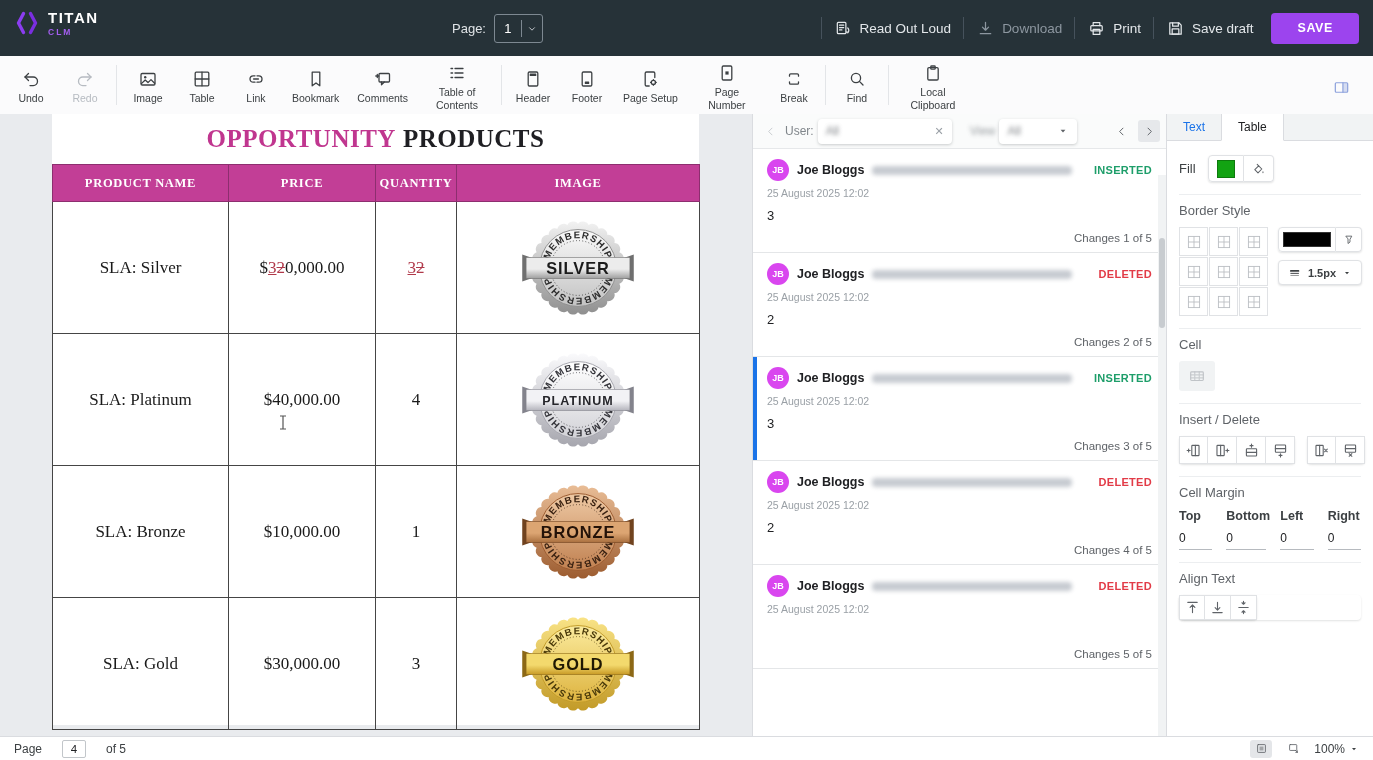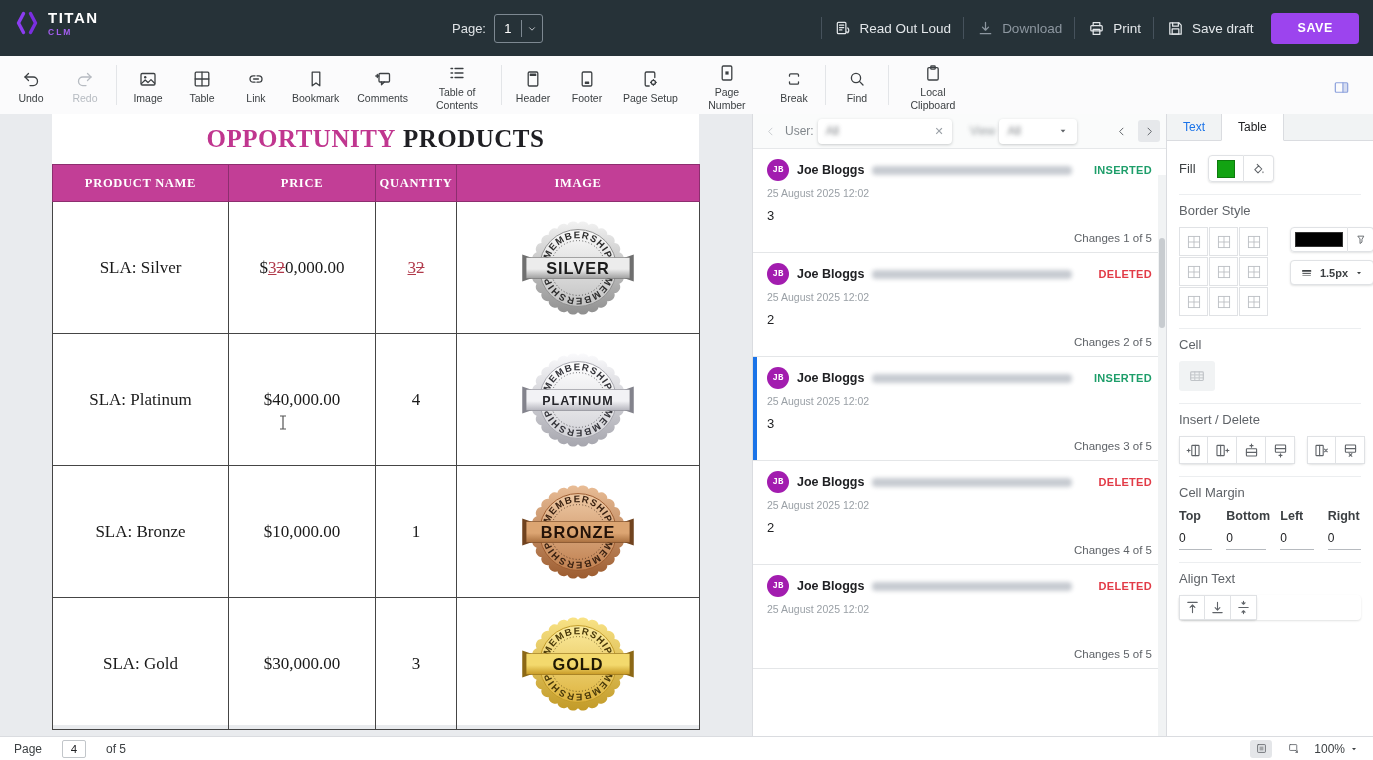--- a/index.html
+++ b/index.html
@@ -70,22 +70,22 @@
   .dd{background:#fff;border-radius:4px;box-shadow:0 1px 3px rgba(60,64,67,.25);height:25px;display:flex;
       align-items:center;padding:0 8px;font-size:12px;color:#5f6368;cursor:pointer;}
   .dd .ddval{flex:1;}
   .dd1{width:118px;}
   .dd2{width:62px;}
   .dd .clr{color:#9aa0a6;font-size:11px;}
   .ch-list{flex:1;position:relative;overflow:hidden;}
   .ch-card{position:relative;height:104px;box-sizing:border-box;padding:10px 14px 6px 14px;border-bottom:1px solid #e4e6e8;}
   .ch-card.selected::before{content:'';position:absolute;left:0;top:0;bottom:0;width:4px;background:#1a73e8;}
   .ch-head{display:flex;align-items:center;gap:8px;}
-  .avatar{width:22px;height:22px;border-radius:50%;background:#a21caf;color:#fff;font-size:9px;font-weight:bold;
-          display:flex;align-items:center;justify-content:center;flex:none;font-family:Liberation Mono, monospace;}
+  .avatar{width:22px;height:22px;border-radius:50%;background:#d946ef;color:#fff;font-size:9px;font-weight:bold;
+          display:flex;align-items:center;justify-content:center;flex:none;}
   .ch-name{font-weight:bold;font-size:12.5px;color:#202124;white-space:nowrap;}
   .blurbar{height:9px;width:200px;border-radius:4px;background:#c7cbd1;filter:blur(2px);flex:none;}
   .ch-status{margin-left:auto;font-size:11px;font-weight:bold;letter-spacing:.3px;}
   .ch-date{font-size:10.5px;color:#9aa0a6;margin-top:6px;}
   .ch-content{font-size:13px;color:#202124;margin-top:9px;min-height:15px;}
   .ch-counter{position:absolute;right:14px;bottom:8px;font-size:11.5px;color:#5f6368;}
   .vtrack{position:absolute;right:0;top:61px;bottom:0;width:8px;background:#f1f3f4;}
   .vthumb{position:absolute;right:1px;top:63px;width:6px;height:90px;border-radius:3px;background:#c8ccd0;}
 
   
@@ -98,21 +98,21 @@
   .sp-body{padding:10px 12px;}
   .sp-section{padding:8px 0 12px 0;border-bottom:1px solid #eceef0;}
   .sp-section:last-child{border-bottom:none;}
   .sp-label{font-size:13px;color:#5f6368;margin-bottom:9px;}
   .fill-row{display:flex;align-items:center;gap:12px;}
   .btn{border:1px solid #e0e2e5;background:#fff;display:flex;align-items:center;justify-content:center;
        cursor:pointer;color:#5f6368;box-sizing:border-box;}
   .btn-group{display:flex;border-radius:4px;box-shadow:0 1px 2px rgba(60,64,67,.15);}
   .btn-group .btn+.btn{border-left:none;}
   .swatch{width:16px;height:16px;border:1px solid #0d7a0d;}
-  .bs-row{display:flex;gap:22px;align-items:flex-start;}
+  .bs-row{display:flex;gap:10px;align-items:flex-start;}
   .bs-grid{display:grid;grid-template-columns:repeat(3,29px);grid-auto-rows:29px;gap:1px;}
   .bs-grid .btn{width:29px;height:29px;color:#b9bdc2;}
   .bs-right{display:flex;flex-direction:column;gap:8px;}
   .colorbar{width:46px;height:13px;background:#000;border:1px solid #333;}
   .weight-btn{height:25px;width:84px;border-radius:4px;gap:6px;font-size:11px;font-weight:bold;color:#3c4043;
               box-shadow:0 1px 2px rgba(60,64,67,.15);}
   .cell-btn{width:36px;height:30px;background:#f1f3f4;border:none;color:#c0c4c8;border-radius:3px;}
   .id-row{display:flex;gap:12px;}
   .id-row .btn{width:29px;height:28px;color:#5f6368;}
   .margin-grid{display:flex;gap:14px;}

